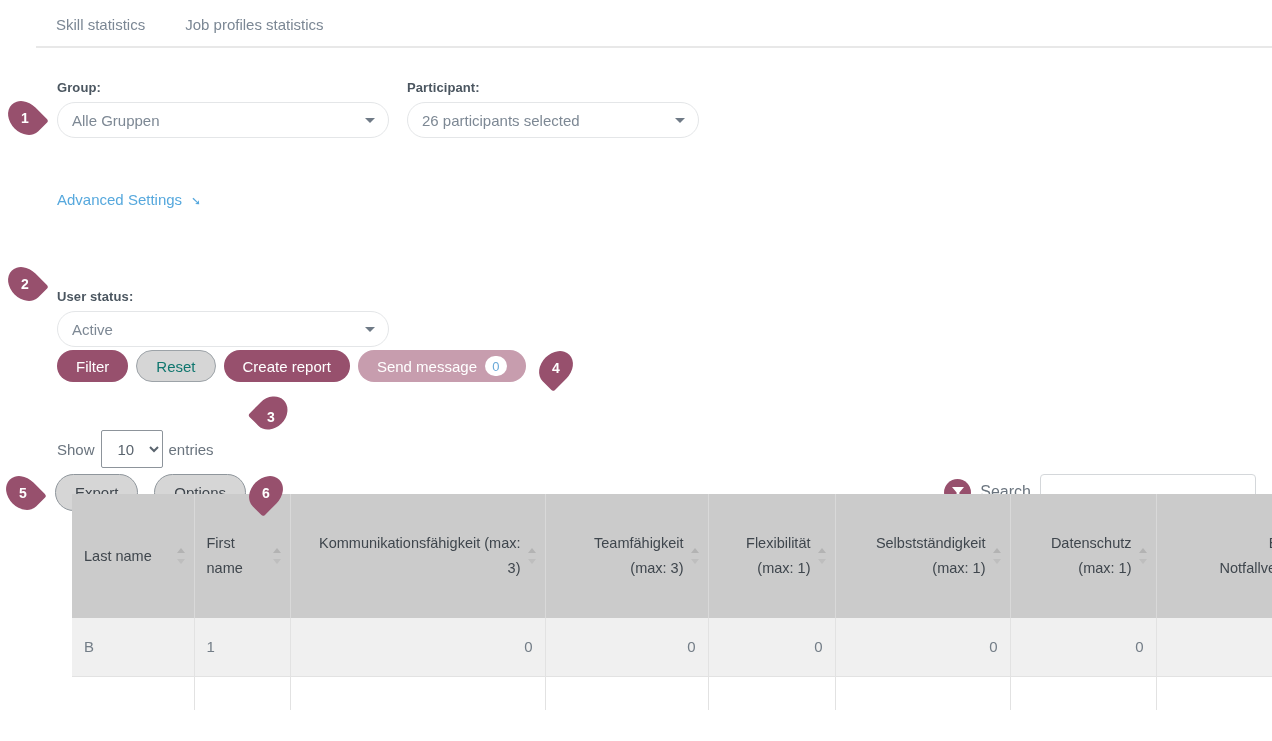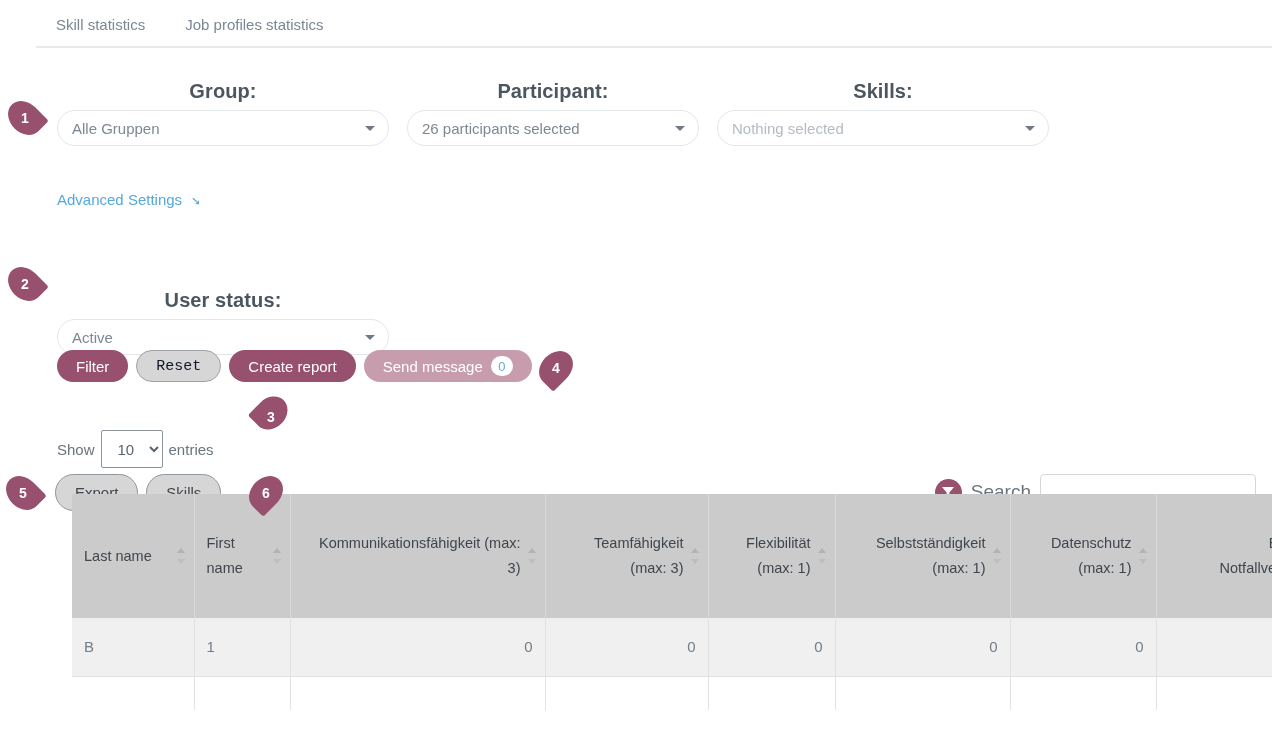--- a/index.html
+++ b/index.html
@@ -46,26 +46,25 @@
 
   
   .filters {
     position: absolute;
     left: 57px;
     top: 80px;
     display: flex;
     gap: 18px;
   }
   .field-label {
-    font-size: 20px;
+    font-size: 13px;
     font-weight: bold;
     color: #4b5660;
     margin-bottom: 7px;
     letter-spacing: .1px;
-    text-align: center;
   }
   .pill-select {
     position: relative;
     height: 36px;
     border: 1px solid #e4e6e8;
     border-radius: 18px;
     background: #fff;
     display: flex;
     align-items: center;
     padding: 0 30px 0 14px;
@@ -134,23 +133,22 @@
     cursor: pointer;
     padding: 0 19px;
     display: inline-flex;
     align-items: center;
     gap: 8px;
     white-space: nowrap;
   }
   .btn-primary { background: #97506d; color: #fff; }
   .btn-default {
     background: #d6d6d6;
-    color: #0f172a;
+    color: #0f766e;
     border: 1px solid #9da3a8;
-    font-family: Liberation Mono, monospace;
   }
   .btn-muted { background: #c79dae; color: #fff; }
   .badge-count {
     background: #fff;
     color: #6aa9d8;
     border-radius: 10px;
     min-width: 22px;
     height: 20px;
     font-size: 13px;
     display: inline-flex;
@@ -182,21 +180,21 @@
     background: #fff;
     padding-left: 12px;
   }
 
   
   .table-tools {
     position: absolute;
     left: 55px;
     top: 474px;
     display: flex;
-    gap: 8px;
+    gap: 16px;
   }
   .tool-btn {
     height: 37px;
     border-radius: 19px;
     background: #d6d6d6;
     border: 1px solid #8f969c;
     color: #3f464d;
     font-size: 15px;
     font-family: "Liberation Sans", sans-serif;
     padding: 0 19px;
@@ -213,21 +211,21 @@
     gap: 9px;
   }
   .funnel-circle {
     width: 27px; height: 27px;
     border-radius: 50%;
     background: #97506d;
     display: flex;
     align-items: center;
     justify-content: center;
   }
-  .search-label { font-size: 19px; color: #6a747e; }
+  .search-label { font-size: 16px; color: #6a747e; }
   .search-input {
     width: 216px;
     height: 36px;
     border: 1px solid #d4d7da;
     border-radius: 4px;
     background: #fff;
     padding: 0 10px;
     font-size: 15px;
     font-family: "Liberation Sans", sans-serif;
     color: #5a646e;
@@ -351,27 +349,20 @@
       <span class="caret"></span>
     </div>
   </div>
   <div>
     <div class="field-label">Participant:</div>
     <div class="pill-select w2">
       <span>26 participants selected</span>
       <span class="caret"></span>
     </div>
   </div>
-  <div>
-    <div class="field-label">Skills:</div>
-    <div class="pill-select w3 muted">
-      <span>Nothing selected</span>
-      <span class="caret"></span>
-    </div>
-  </div>
 </div>
 
 <div class="adv-settings">
   <span>Advanced Settings</span>
   <span class="chev">➘</span>
 </div>
 
 <div class="user-status">
   <div class="field-label">User status:</div>
   <div class="pill-select w1">
@@ -393,21 +384,21 @@
 <div class="show-entries">
   <span>Show</span>
   <select>
     <option>10</option>
   </select>
   <span>entries</span>
 </div>
 
 <div class="table-tools">
   <button class="tool-btn">Export</button>
-  <button class="tool-btn">Skills</button>
+  <button class="tool-btn">Options</button>
 </div>
 
 <div class="search-wrap">
   <span class="funnel-circle">
     <svg width="14" height="14" viewBox="0 0 14 14" aria-hidden="true">
       <path d="M1 2h12L8.4 7.4V13L5.6 11.2V7.4z" fill="#ffffff"></path>
     </svg>
   </span>
   <span class="search-label">Search</span>
   <input class="search-input" type="text" placeholder="" style="">

